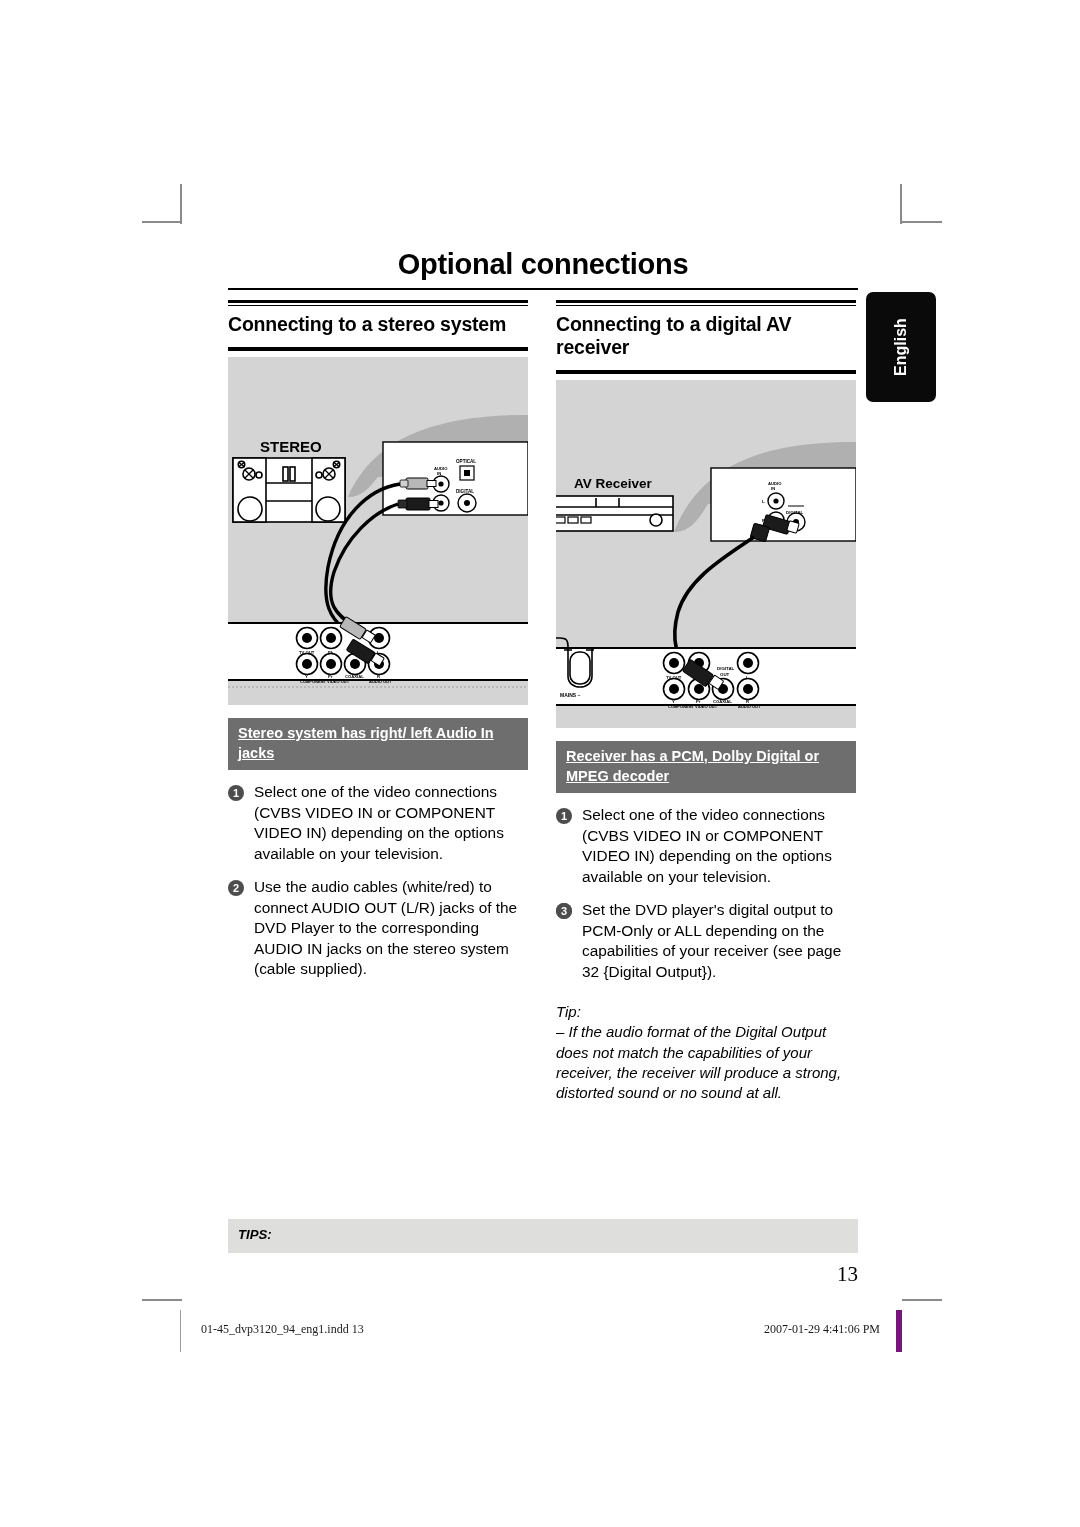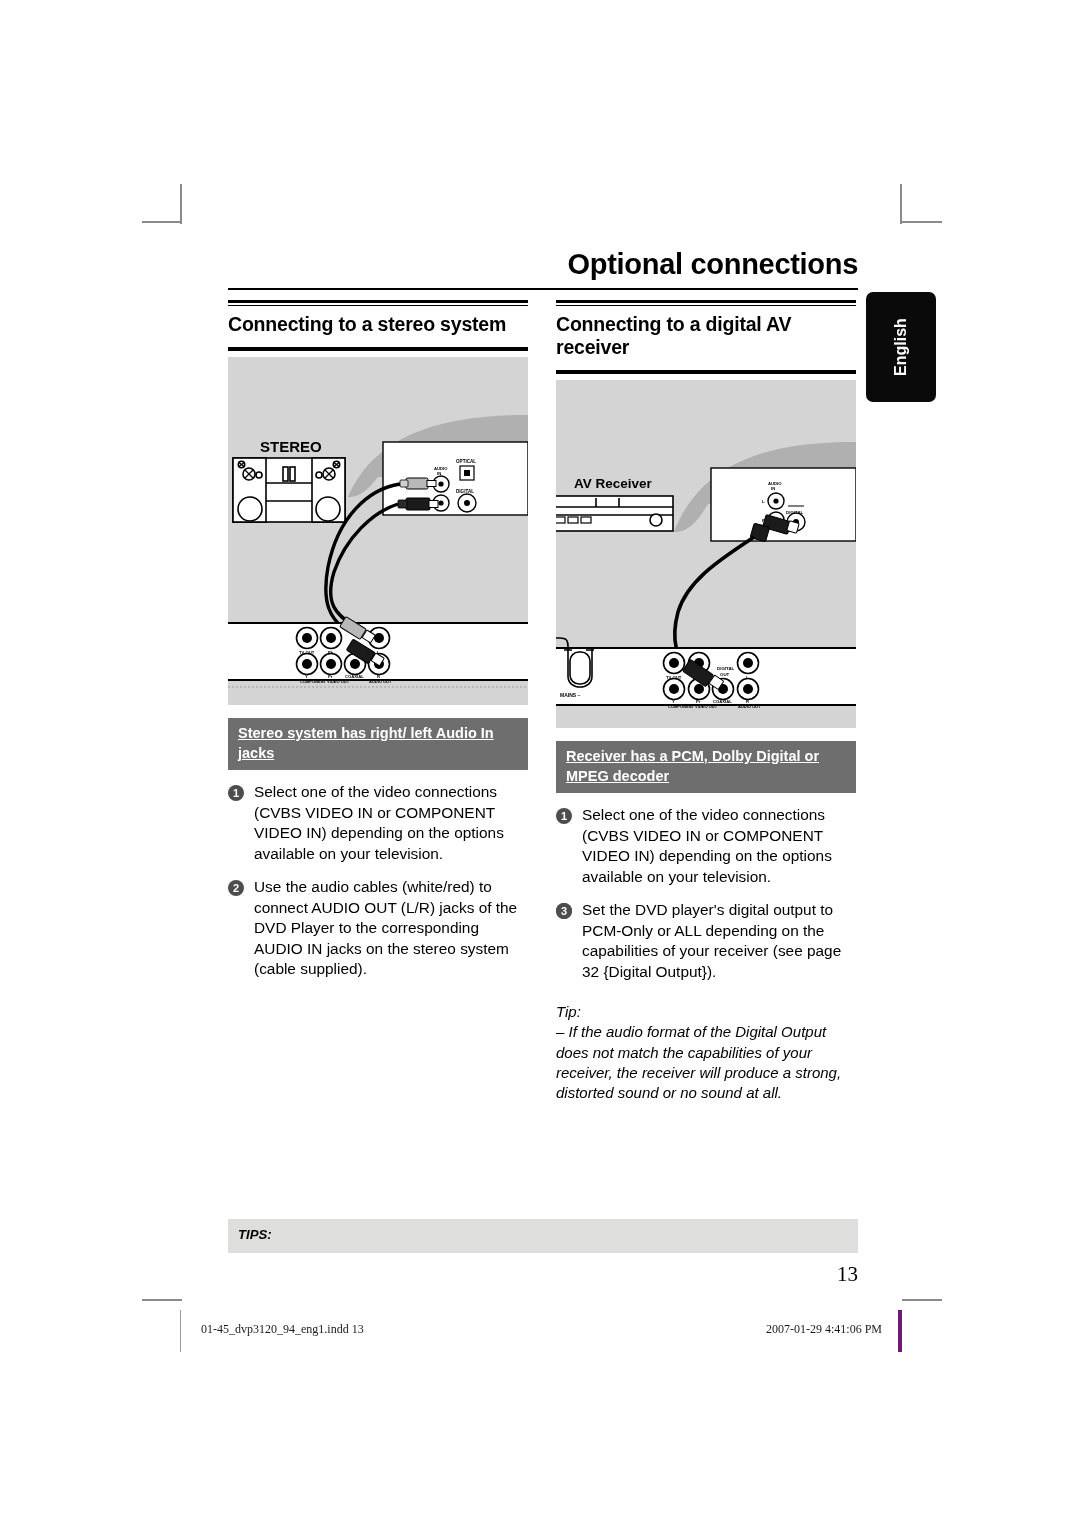--- a/index.html
+++ b/index.html
@@ -22,21 +22,21 @@
   .crop-tl-h { left: 142px; top: 221px; width: 40px; height: 2px; }
   .crop-tr-v { left: 900px; top: 184px; width: 2px; height: 40px; }
   .crop-tr-h { left: 902px; top: 221px; width: 40px; height: 2px; }
   .crop-bl-h { left: 142px; top: 1299px; width: 40px; height: 2px; }
   .crop-br-h { left: 902px; top: 1299px; width: 40px; height: 2px; }
 
   
   .page-title {
     position: absolute;
     left: 228px; top: 249px; width: 630px;
-    text-align: right;
+    text-align: center;
     font-size: 29px;
     font-weight: bold;
     letter-spacing: -0.3px;
     line-height: 1.05;
   }
   .header-rule {
     position: absolute;
     left: 228px; top: 288px; width: 630px; height: 2px;
     background: #000;
   }
@@ -161,21 +161,21 @@
     font-size: 21px;
     font-family: "Liberation Serif", serif;
   }
 
   
   .print-footer {
     position: absolute;
     left: 180px; top: 1310px; width: 722px;
     height: 42px;
     border-left: 1px solid #9a9a9a;
-    border-right: 4px solid #701a75;
+    border-right: 6px solid #701a75;
     box-sizing: border-box;
   }
   .print-footer .fname {
     position: absolute; left: 20px; top: 12px;
     font-family: "Liberation Serif", serif;
     font-size: 12px; color: #1a1a1a;
   }
   .print-footer .fdate {
     position: absolute; right: 16px; top: 12px;
     font-family: "Liberation Serif", serif;

